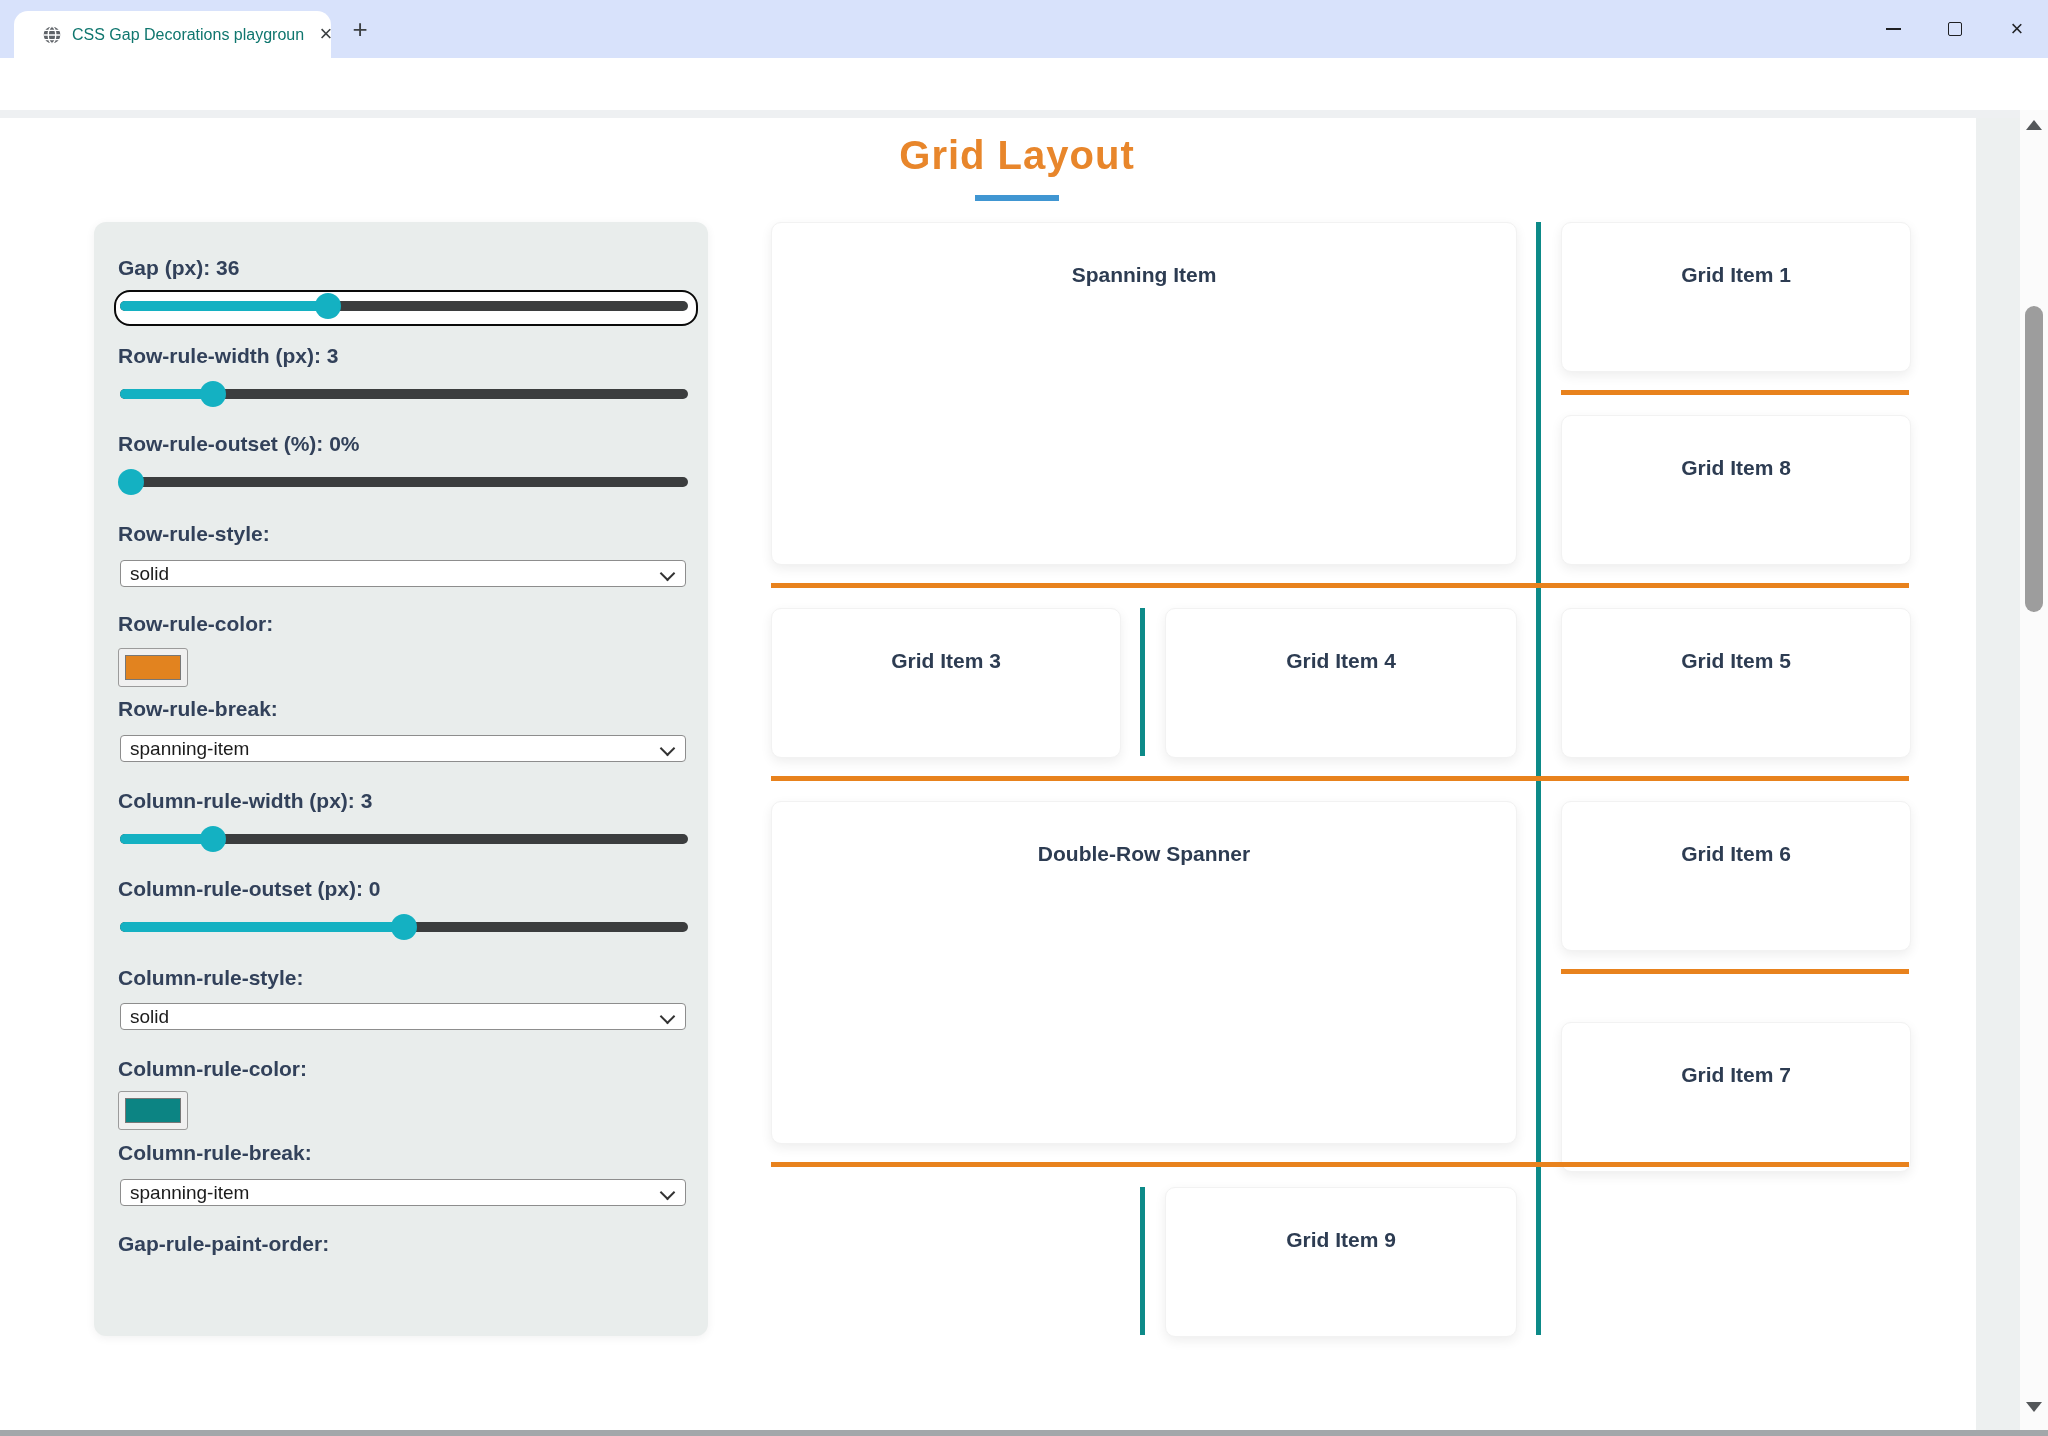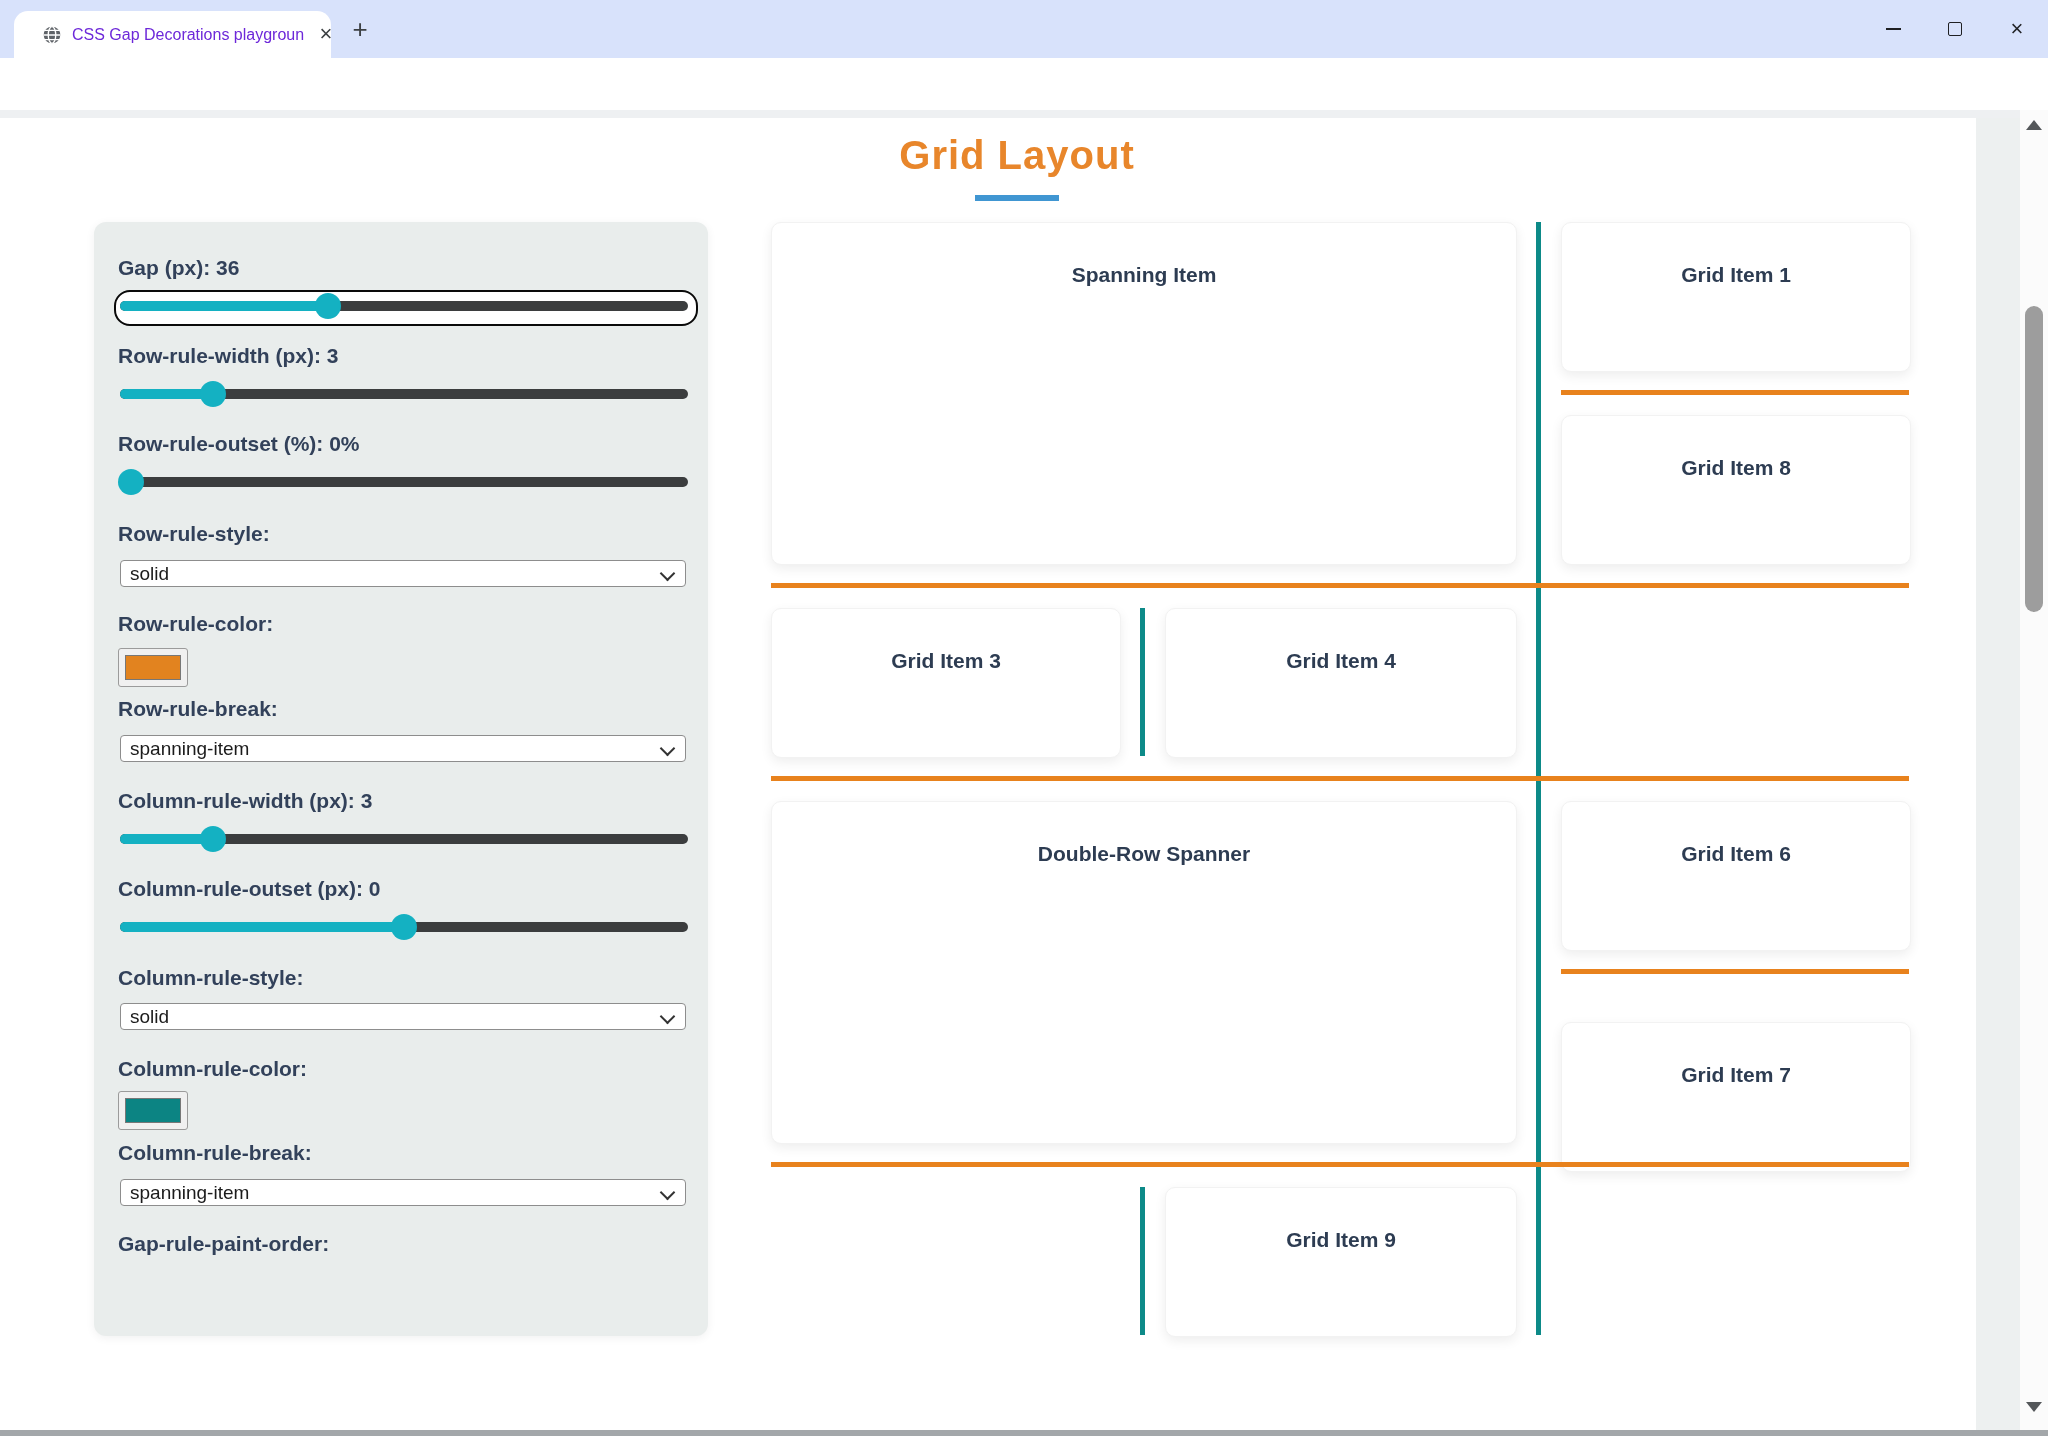--- a/index.html
+++ b/index.html
@@ -4,21 +4,21 @@
 <style>
   html,body{margin:0;padding:0;background:#fff;}
   #screen{position:relative;width:2048px;height:1436px;overflow:hidden;
           font-family:"Liberation Sans",sans-serif;background:#fff;}
 
   
   .tabbar{position:absolute;left:0;top:0;width:2048px;height:58px;background:#d8e2fb;}
   .tab{position:absolute;left:14px;top:11px;width:317px;height:47px;background:#fff;
        border-radius:14px 14px 0 0;display:flex;align-items:center;}
   .tab-title{position:absolute;left:58px;top:0;width:232px;height:47px;line-height:47px;
-       font-size:16px;color:#6d28d9;white-space:nowrap;overflow:hidden;}
+       font-size:16px;color:#0f766e;white-space:nowrap;overflow:hidden;}
   .tab-fav{position:absolute;left:28px;top:14px;width:20px;height:20px;}
   .tab-close{position:absolute;left:298px;top:0;width:28px;height:47px;line-height:45px;
        text-align:center;font-size:22px;color:#3c4043;}
   .newtab{position:absolute;left:344px;top:14px;width:32px;height:32px;line-height:30px;
        text-align:center;font-size:26px;color:#3c4043;border-radius:50%;}
   .wctl{position:absolute;top:0;height:58px;width:62px;display:flex;align-items:center;justify-content:center;}
   .wmin-glyph{width:15px;height:2px;background:#1f2023;}
   .wmax-glyph{width:12px;height:12px;border:1.8px solid #1f2023;border-radius:2px;}
   .wclose-glyph{font-size:22px;color:#1f2023;line-height:1;}
 
@@ -243,20 +243,22 @@
     <div class="card" style="left:771px;top:104px;width:744px;height:341px;">
       <span>Spanning Item</span></div>
     <div class="card" style="left:1561px;top:104px;width:348px;height:148px;">
       <span>Grid Item 1</span></div>
     <div class="card" style="left:1561px;top:297px;width:348px;height:148px;">
       <span>Grid Item 8</span></div>
     <div class="card" style="left:771px;top:490px;width:348px;height:148px;">
       <span>Grid Item 3</span></div>
     <div class="card" style="left:1165px;top:490px;width:350px;height:148px;">
       <span>Grid Item 4</span></div>
+    <div class="card" style="left:1561px;top:490px;width:348px;height:148px;">
+      <span>Grid Item 5</span></div>
     <div class="card" style="left:771px;top:683px;width:744px;height:341px;">
       <span>Double-Row Spanner</span></div>
     <div class="card" style="left:1561px;top:683px;width:348px;height:148px;">
       <span>Grid Item 6</span></div>
     <div class="card" style="left:1561px;top:904px;width:348px;height:148px;">
       <span>Grid Item 7</span></div>
     <div class="card" style="left:1165px;top:1069px;width:350px;height:148px;">
       <span>Grid Item 9</span></div>
   </div>
 

